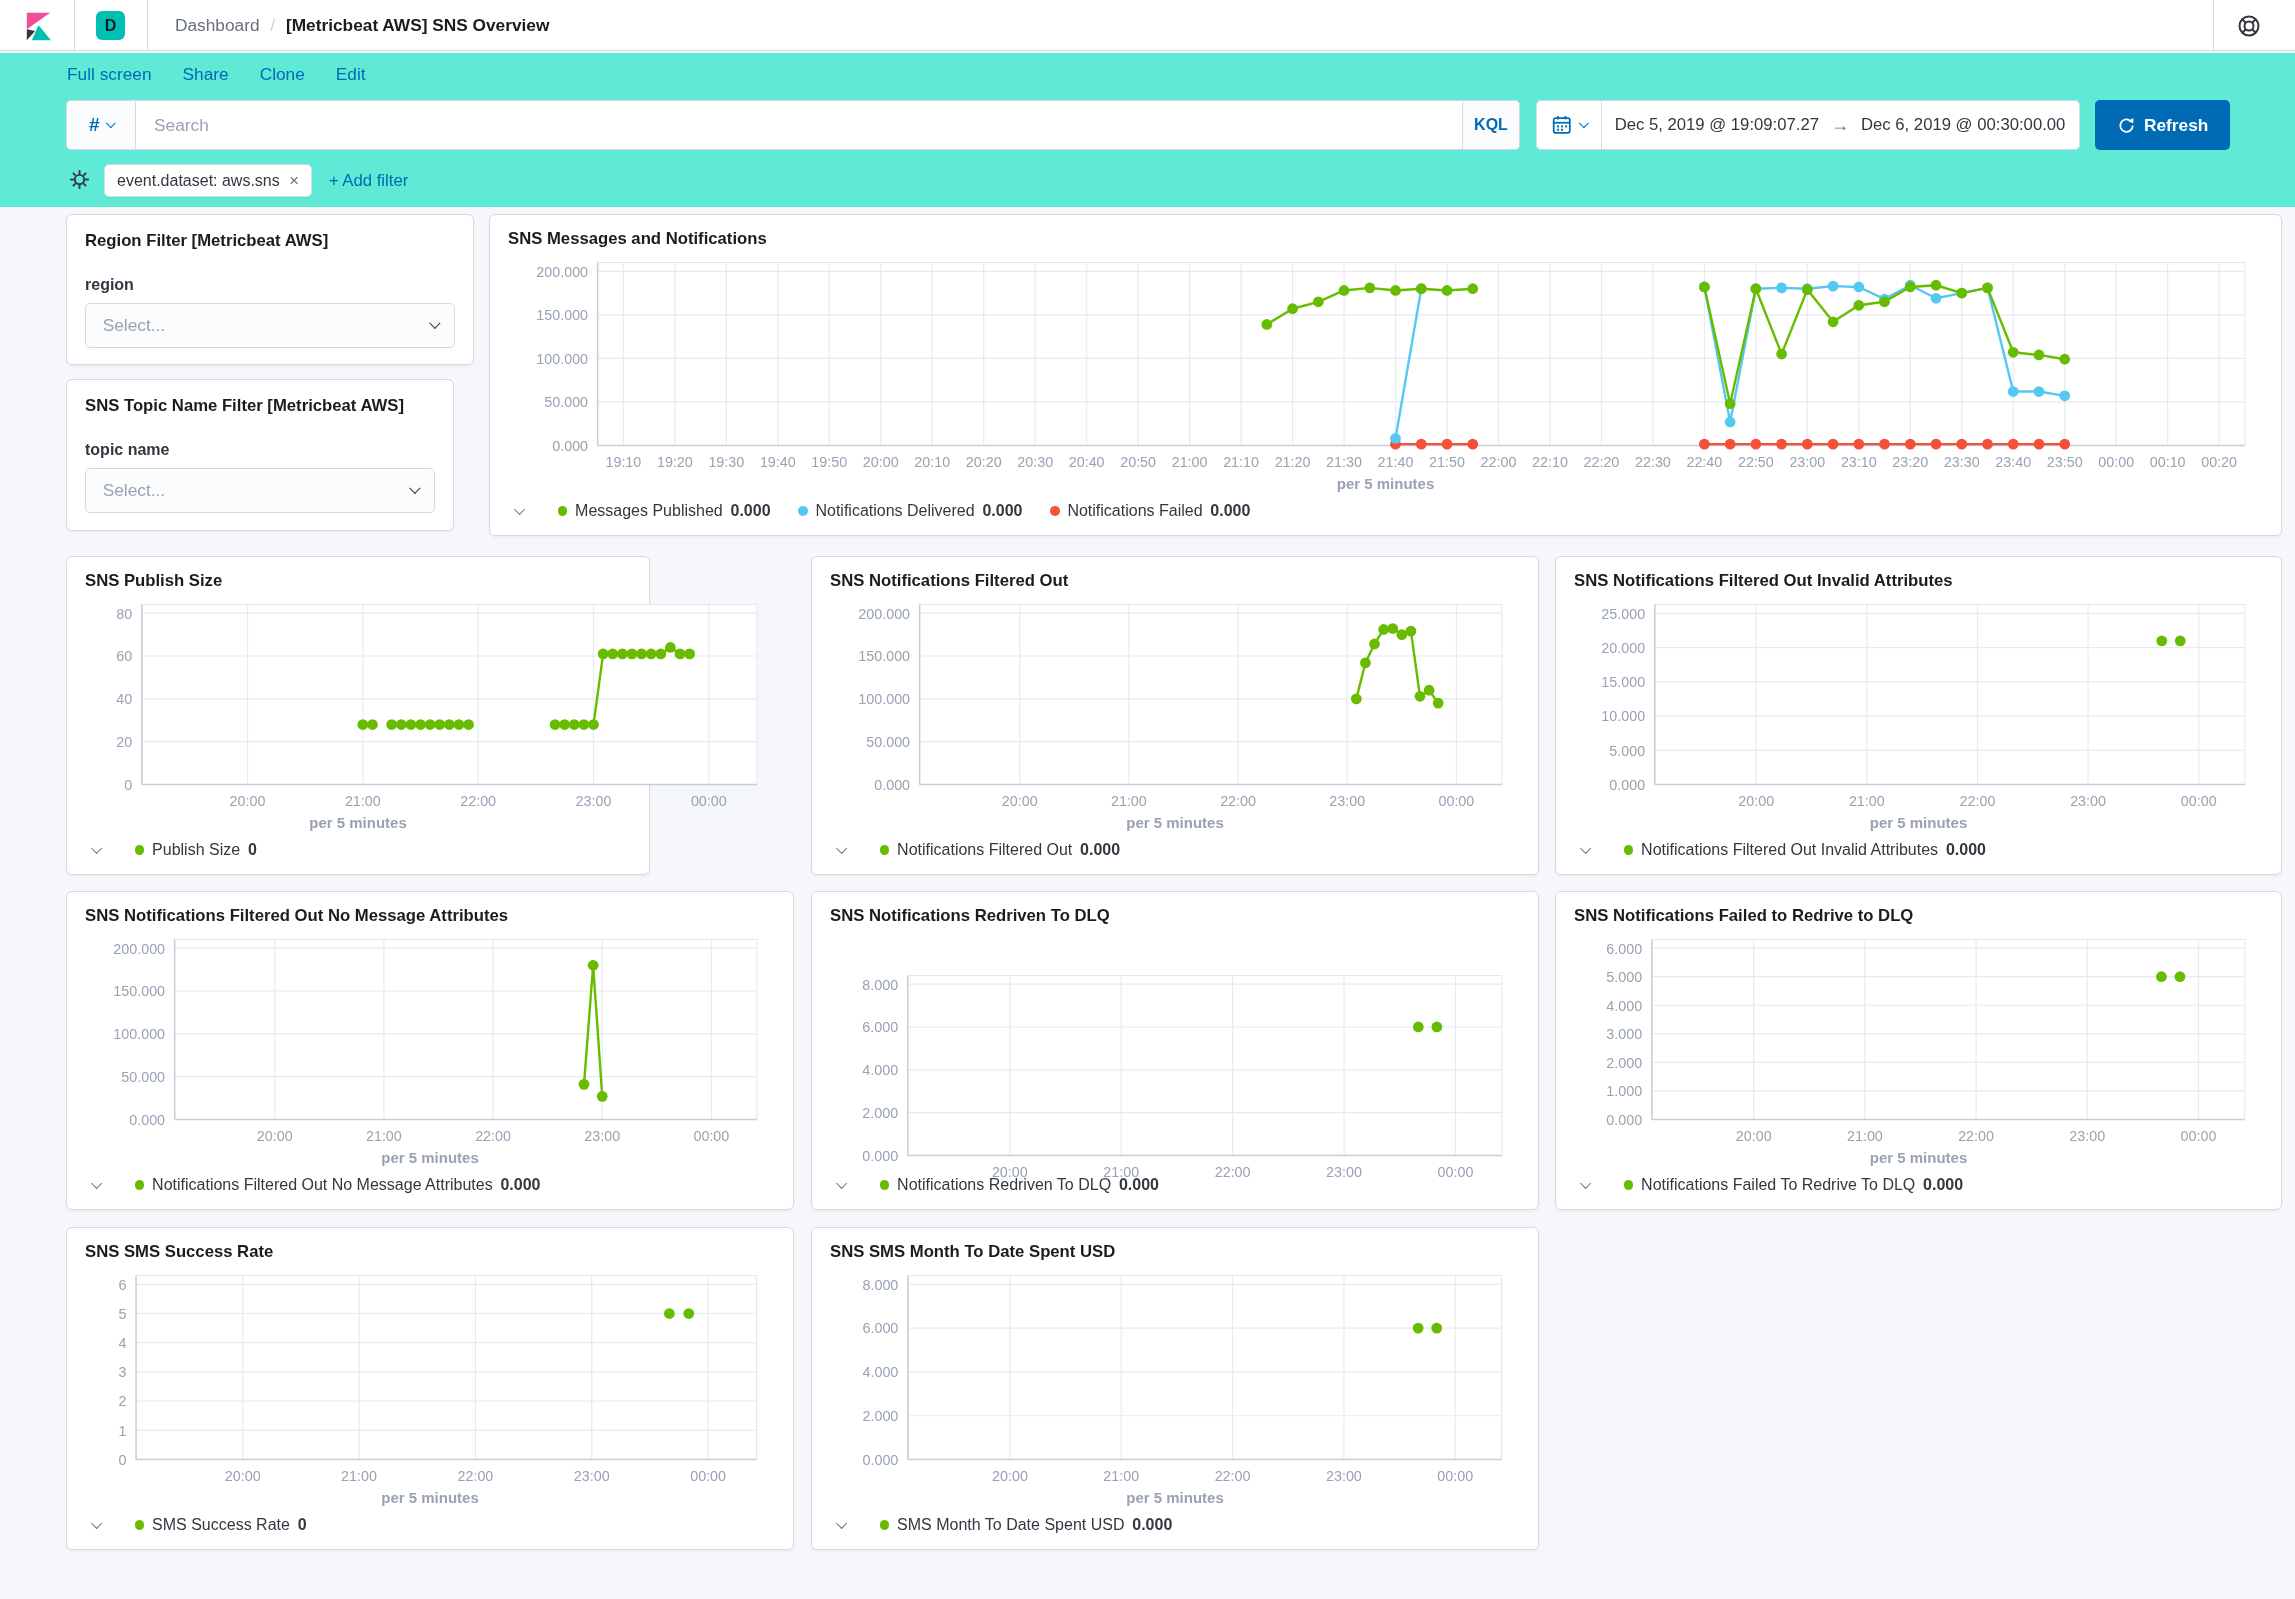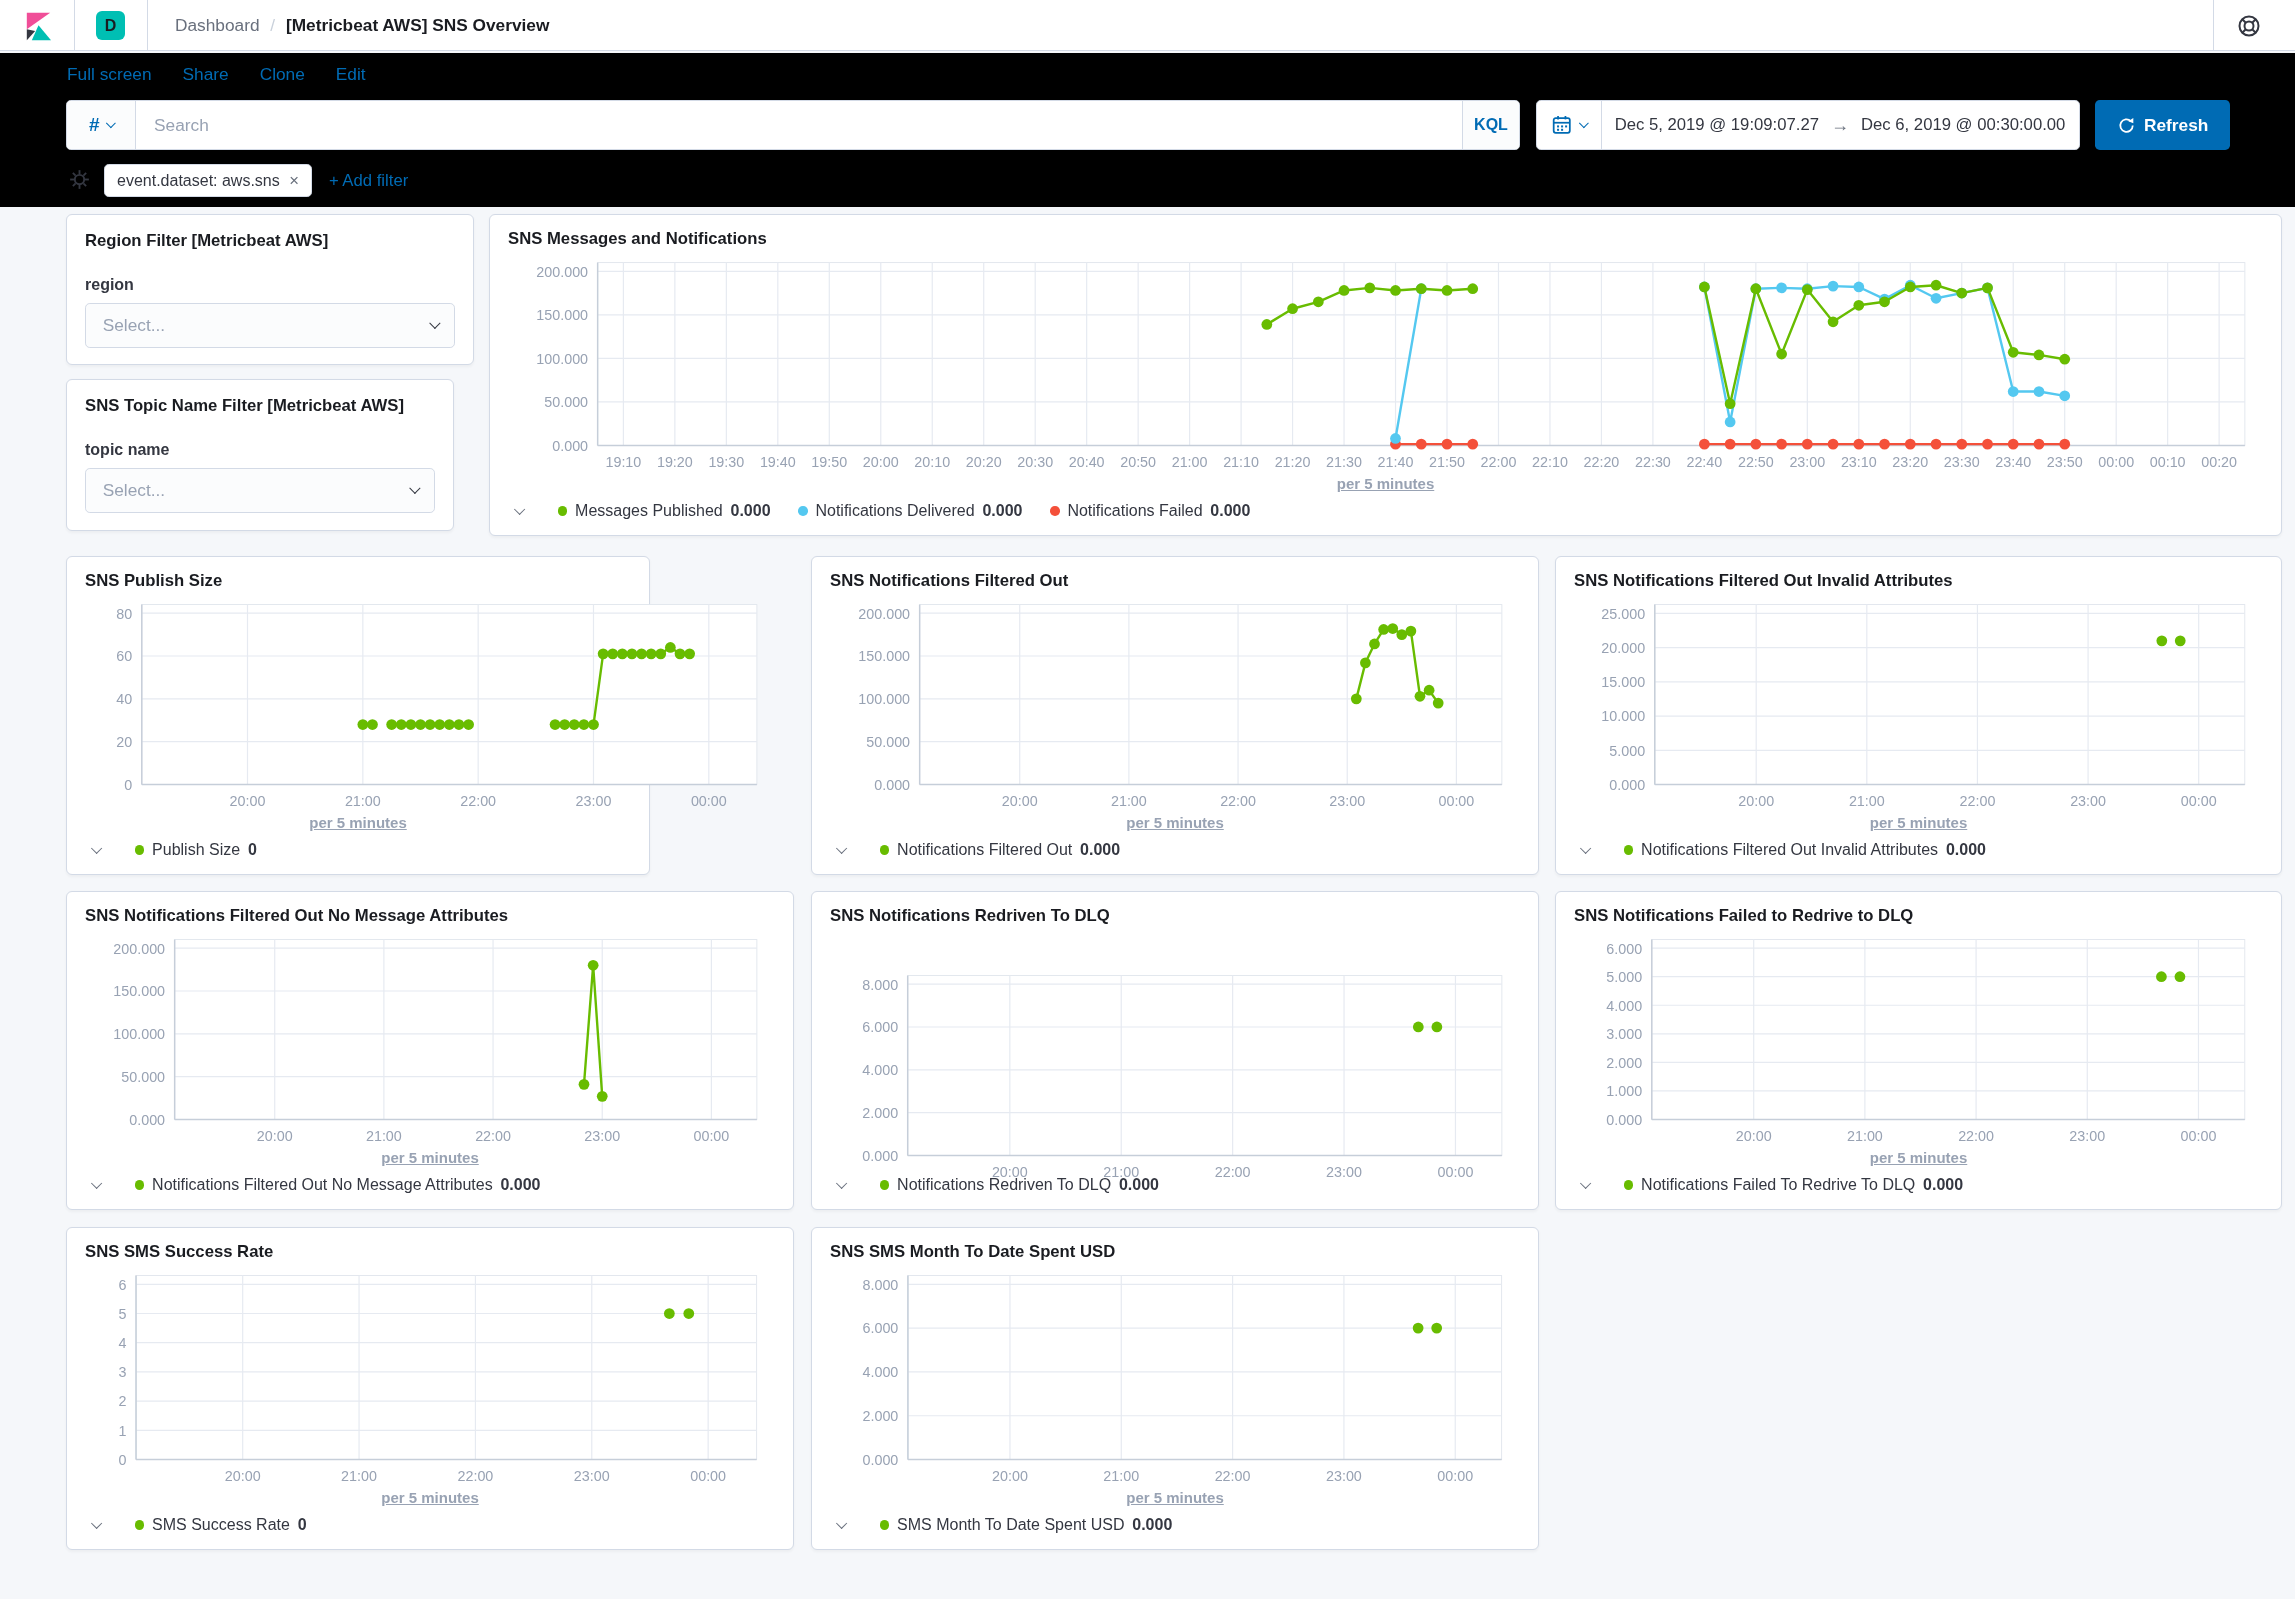--- a/index.html
+++ b/index.html
@@ -11,21 +11,21 @@
   .topbar { position:absolute; top:0; left:0; width:2295px; height:51px; background:#fff; border-bottom:1.2px solid #D3DAE6; z-index:5; }
   .topbar .vdiv { position:absolute; top:0; width:0.6px; height:50px; background:#D3DAE6; }
   .logo { position:absolute; left:23px; top:10.8px; width:31px; height:30px; }
   .space-badge { position:absolute; left:96px; top:11.4px; width:29px; height:29px; border-radius:6px; background:#00BFB3; color:#1A1C21; font-weight:700; font-size:16px; display:flex; align-items:center; justify-content:center; }
   .breadcrumbs { position:absolute; left:175px; top:0; height:50px; display:flex; align-items:center; font-size:17.3px;justify-content:flex-end; }
   .crumb-link { color:#69707D; }
   .crumb-sep { color:#C9D1DB; margin:0 10.8px; }
   .crumb-current { color:#1A1C21; font-weight:600; }
   .help-btn { position:absolute; left:2237px; top:13.7px; width:24px; height:24px; }
 
-  .subheader { position:absolute; top:53px; left:0; width:2295px; height:154px; background:#000000; }
+  .subheader { position:absolute; top:53px; left:0; width:2295px; height:154px; background:#5eead4; }
   .top-links { position:absolute; top:10.8px; left:67px; display:flex; gap:31px; font-size:17.3px; color:#006BB4; }
   .top-links span { cursor:pointer; }
 
   .search-row { position:absolute; top:47px; left:66px; width:2164px; height:50px; display:flex; }
   .search-group { flex:1; display:flex; border:1.2px solid #D3DAE6; border-radius:4.8px; background:#fff; overflow:hidden; }
   .search-prefix { width:69px; background:#FBFCFD; border-right:1.2px solid #D3DAE6; display:flex; align-items:center; justify-content:center; gap:6px; }
   .hash { color:#006BB4; font-size:19px; font-weight:700; }
   .chev-sm { width:7.2px; height:7.2px; border-right:1.8px solid #006BB4; border-bottom:1.8px solid #006BB4; transform:rotate(45deg) translateY(-1.8px); }
   .search-input { flex:1; display:flex; align-items:center; padding:0 18px; font-size:17.3px; color:#98A2B3; }
   .search-append { width:57px; border-left:1.2px solid #D3DAE6; background:#FBFCFD; display:flex; align-items:center; justify-content:center; font-size:16px; font-weight:600; color:#006BB4; }
@@ -46,21 +46,21 @@
 
   .ctrl-panel { padding:15.5px 18px; }
   .ctrl-label { margin-top:25px; font-size:16px; font-weight:600; color:#343741; }
   .select-box { margin-top:9.6px; height:45px; background:#FBFCFD; border:1.2px solid #D3DAE6; border-radius:4.8px; display:flex; align-items:center; justify-content:space-between; padding:0 16.7px; cursor:pointer; }
   .select-placeholder { color:#98A2B3; font-size:17.3px; }
   .caret { width:8.4px; height:8.4px; border-right:1.8px solid #343741; border-bottom:1.8px solid #343741; transform:rotate(45deg) translateY(-2.4px); }
 
   .chart-panel { padding:14.3px 18px 8.4px 18px; display:flex; flex-direction:column; }
   .plot { flex:1; position:relative; margin-top:3.6px; }
   .plot svg { position:absolute; inset:0; }
-  .xaxis-title { text-align:center; font-size:15px; font-weight:700; color:#98A2B3; height:23px; line-height:23px;text-decoration:underline; }
+  .xaxis-title { text-align:center; font-size:15px; font-weight:700; color:#98A2B3; height:23px; line-height:23px; }
   .legend { display:flex; align-items:center; gap:27.5px; padding:4.8px 0 3.6px 6px; font-size:16px; color:#343741; height:32px; }
   .chev { width:7.8px; height:7.8px; border-right:1.8px solid #69707D; border-bottom:1.8px solid #69707D; transform:rotate(45deg) translateY(-2.4px); margin-right:8.4px; cursor:pointer; flex:0 0 auto; }
   .litem { display:inline-flex; align-items:center; gap:7.8px; cursor:pointer; }
   .ldot { width:9.6px; height:9.6px; border-radius:50%; display:inline-block; }
   .lval { font-weight:700; }
 </style>
 </head>
 <body>
 
 <div id="app">

